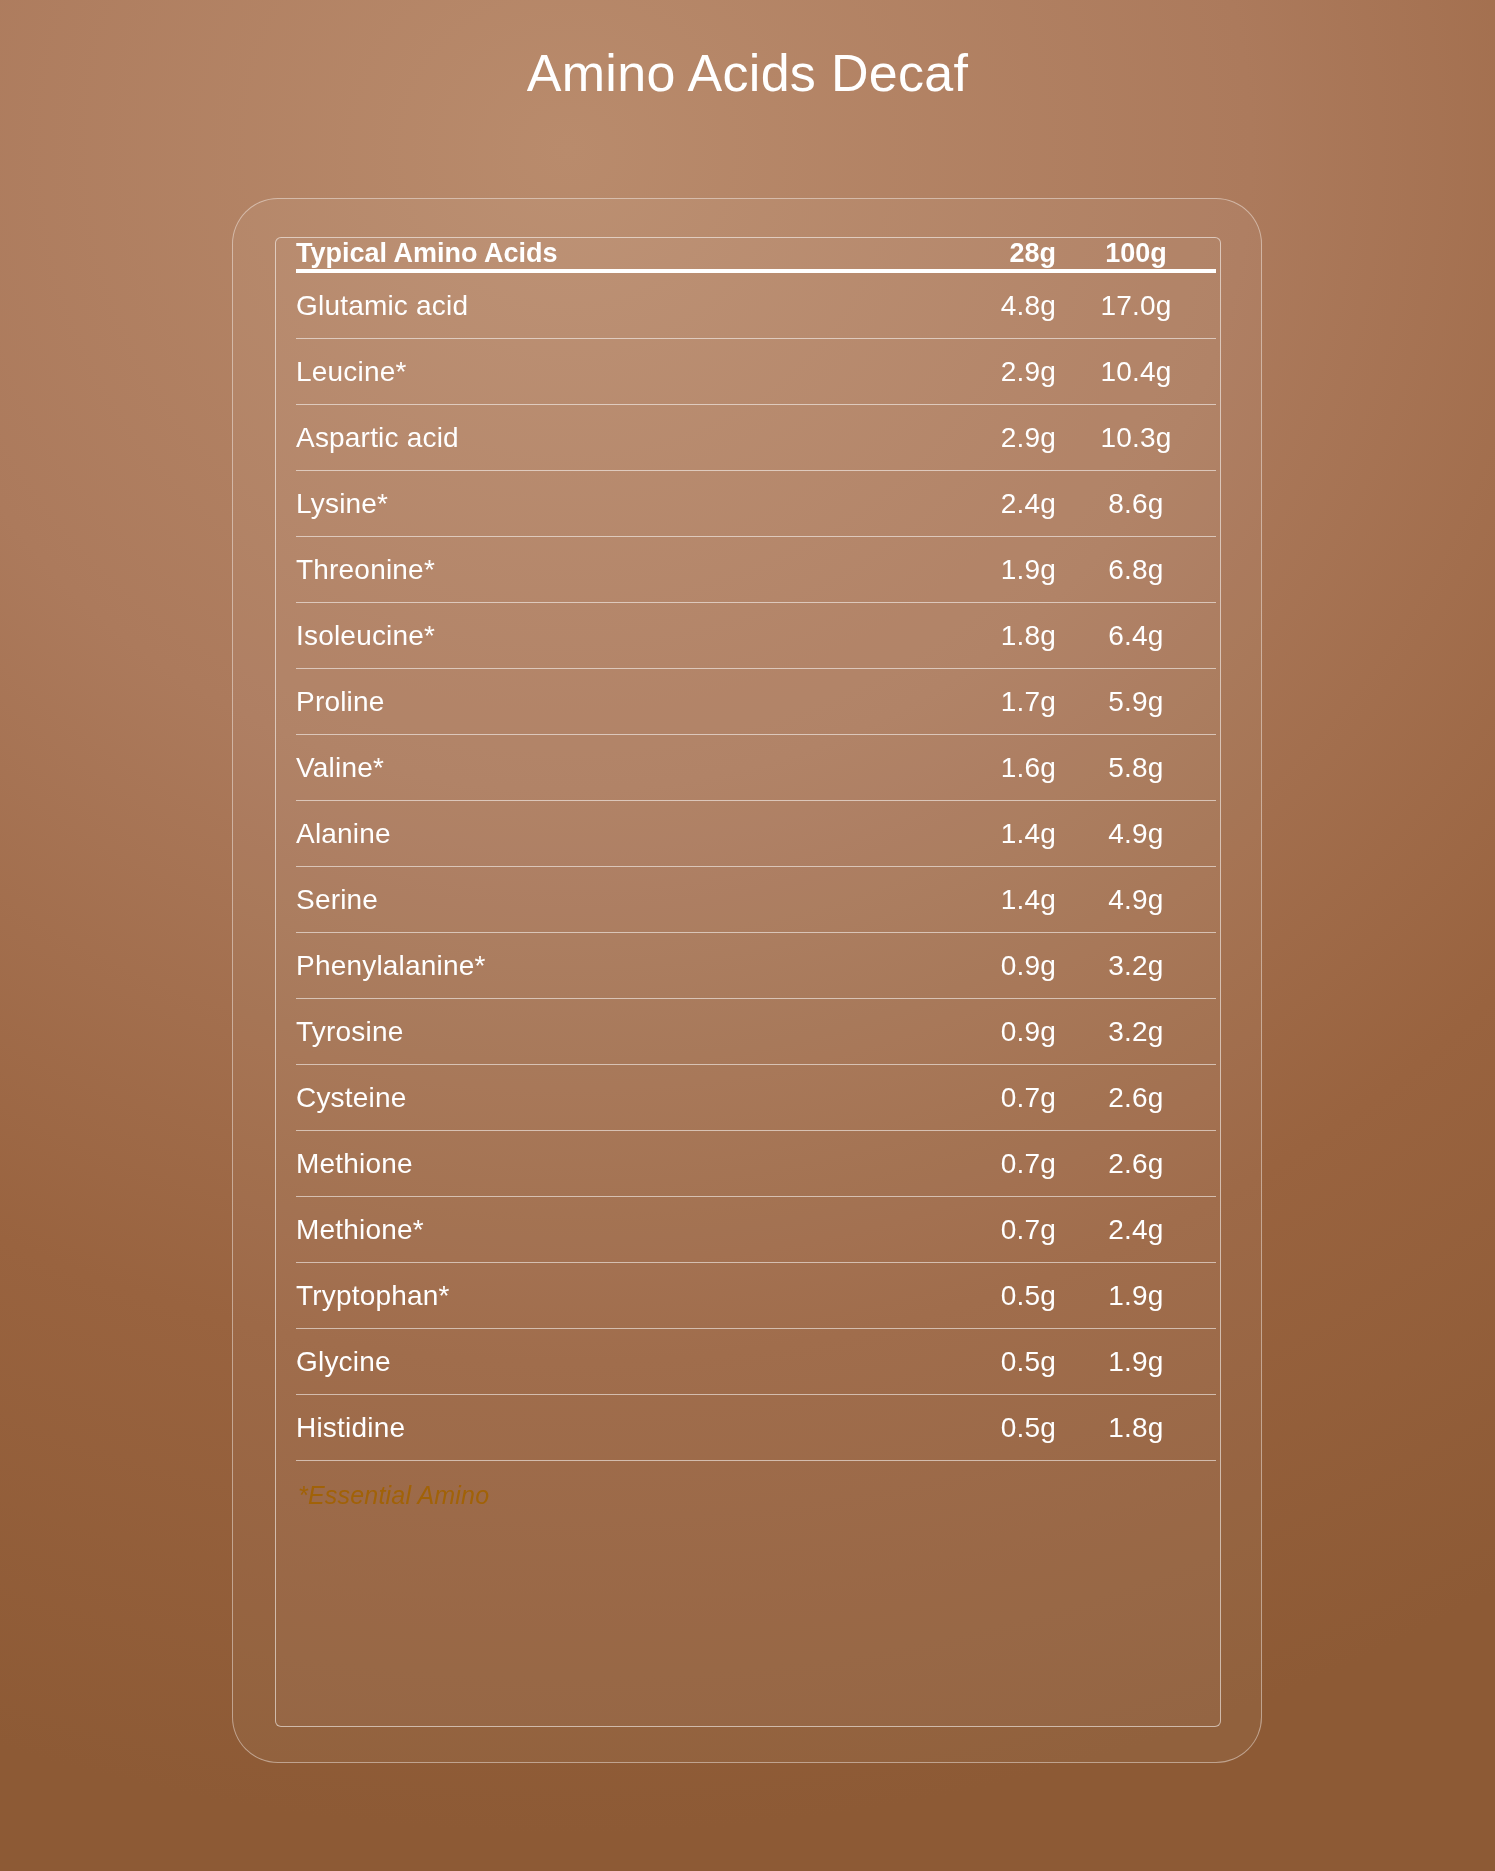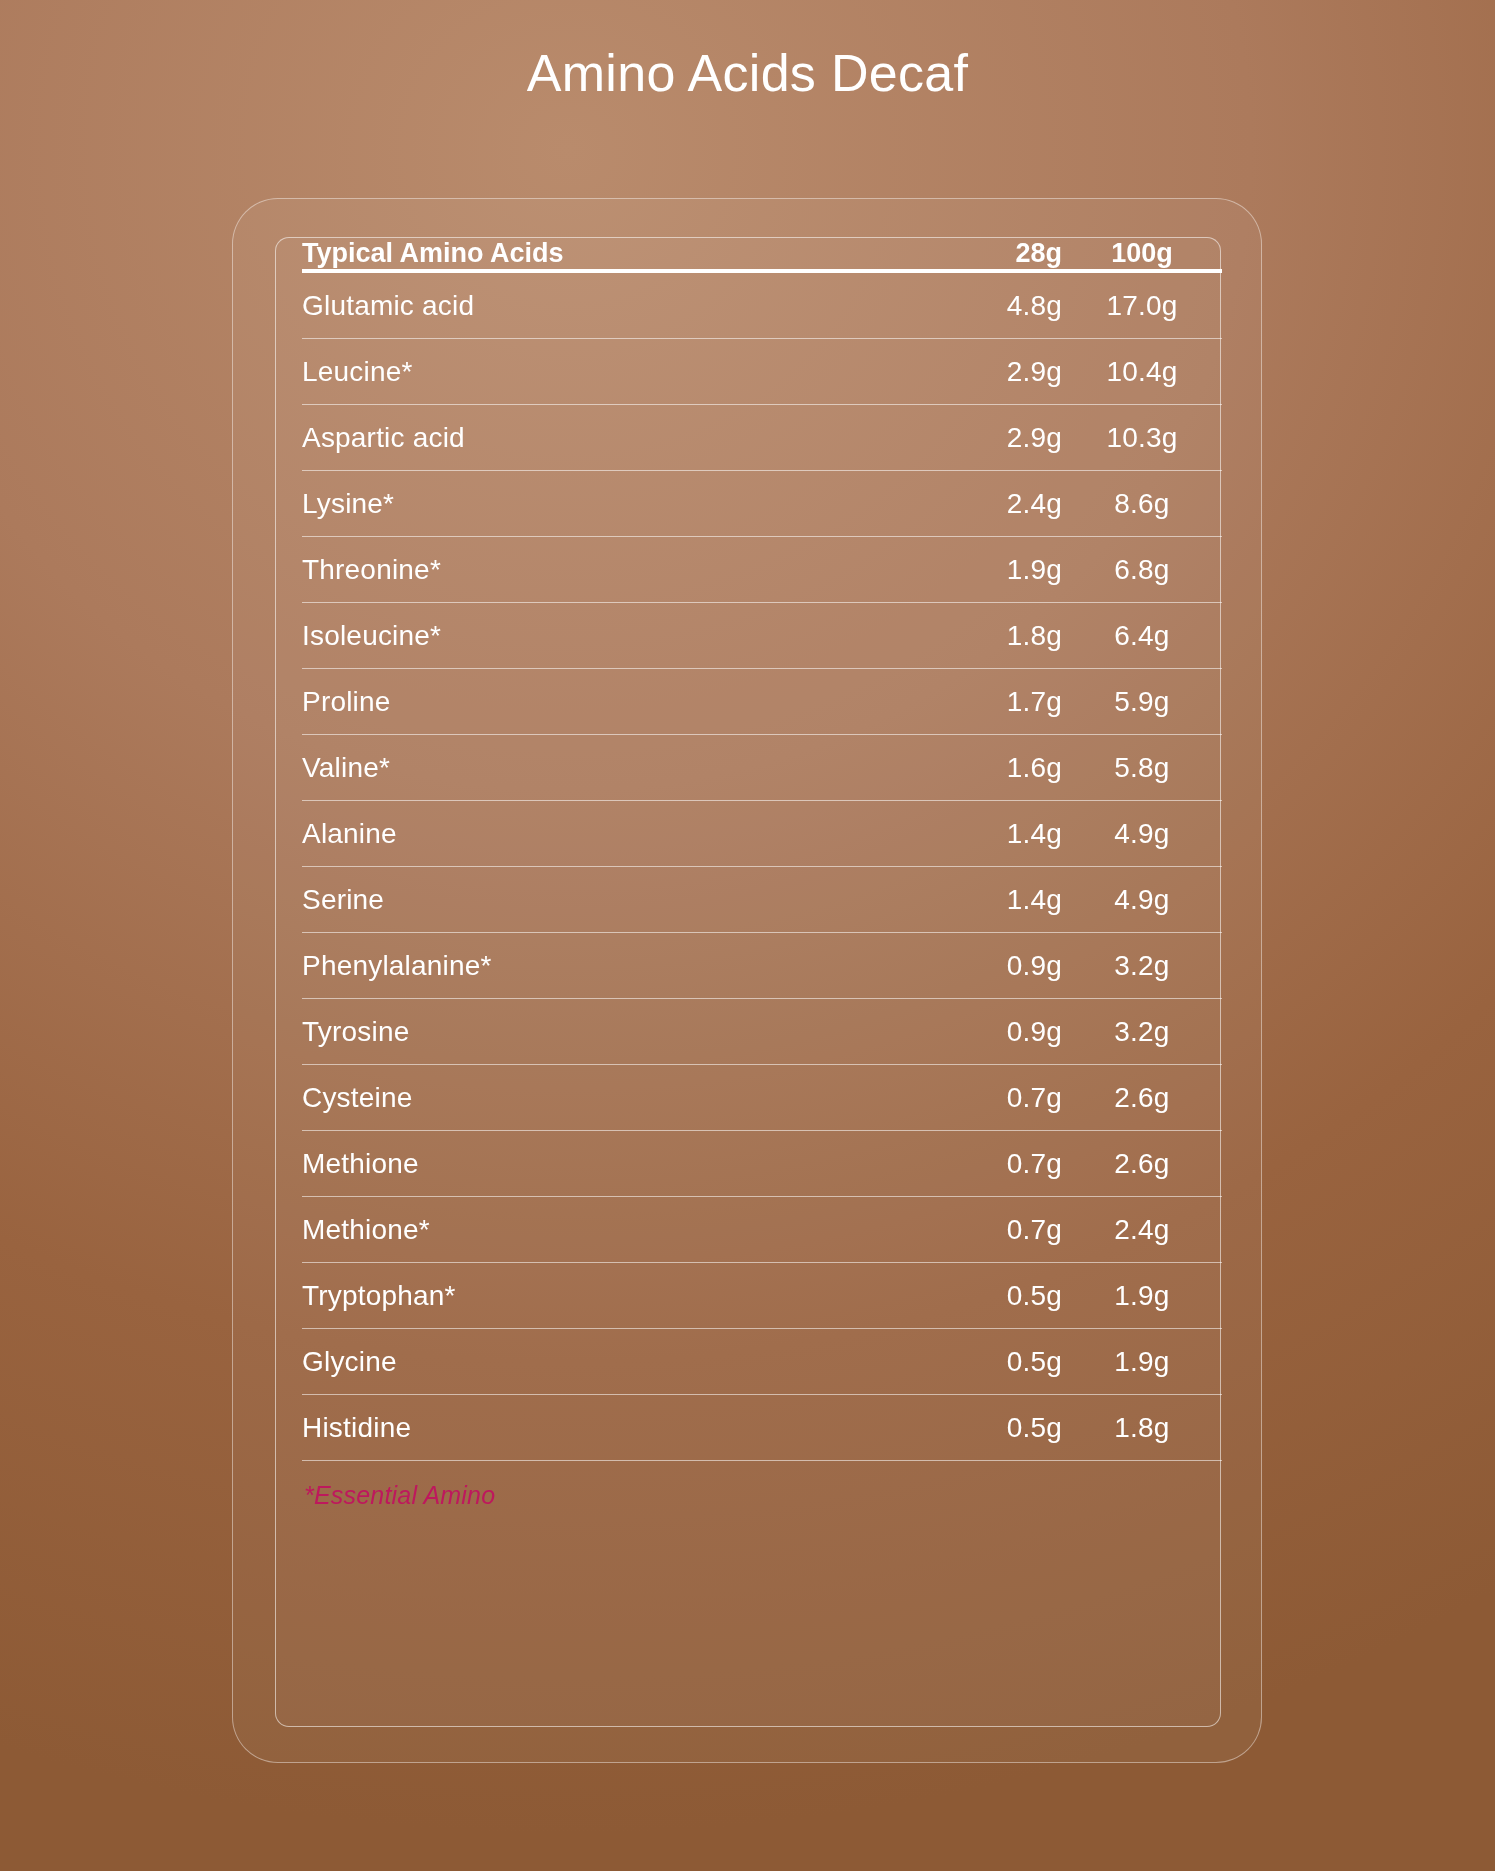--- a/index.html
+++ b/index.html
@@ -39,25 +39,25 @@
     border: 1.5px solid rgba(255,255,255,0.42);
     background: rgba(255,255,255,0.045);
     box-sizing: border-box;
   }
   .inner-card {
     position: absolute;
     left: 42px;
     top: 38px;
     width: 946px;
     height: 1490px;
-    border-radius: 14px;
+    border-radius: 6px;
     border: 1.5px solid rgba(255,255,255,0.55);
     background: rgba(255,255,255,0.03);
     box-sizing: border-box;
-    padding: 0 26px;
+    padding: 0 20px;
   }
   table.amino {
     width: 100%;
     border-collapse: collapse;
     color: #ffffff;
     table-layout: fixed;
   }
   table.amino th, table.amino td {
     padding: 0;
     vertical-align: middle;
@@ -88,21 +88,21 @@
     font-size: 28px;
     font-weight: 400;
     height: 65px;
     border-bottom: 1px solid rgba(255,255,255,0.55);
     letter-spacing: 0.2px;
   }
   tbody tr:last-child td {
     border-bottom: 1px solid rgba(255,255,255,0.55);
   }
   .footnote {
-    color: #be185d;
+    color: #a16207;
     font-size: 25px;
     font-style: italic;
     padding-top: 20px;
     padding-left: 2px;
     letter-spacing: 0.2px;
   }
 </style>
 </head>
 <body>
 

